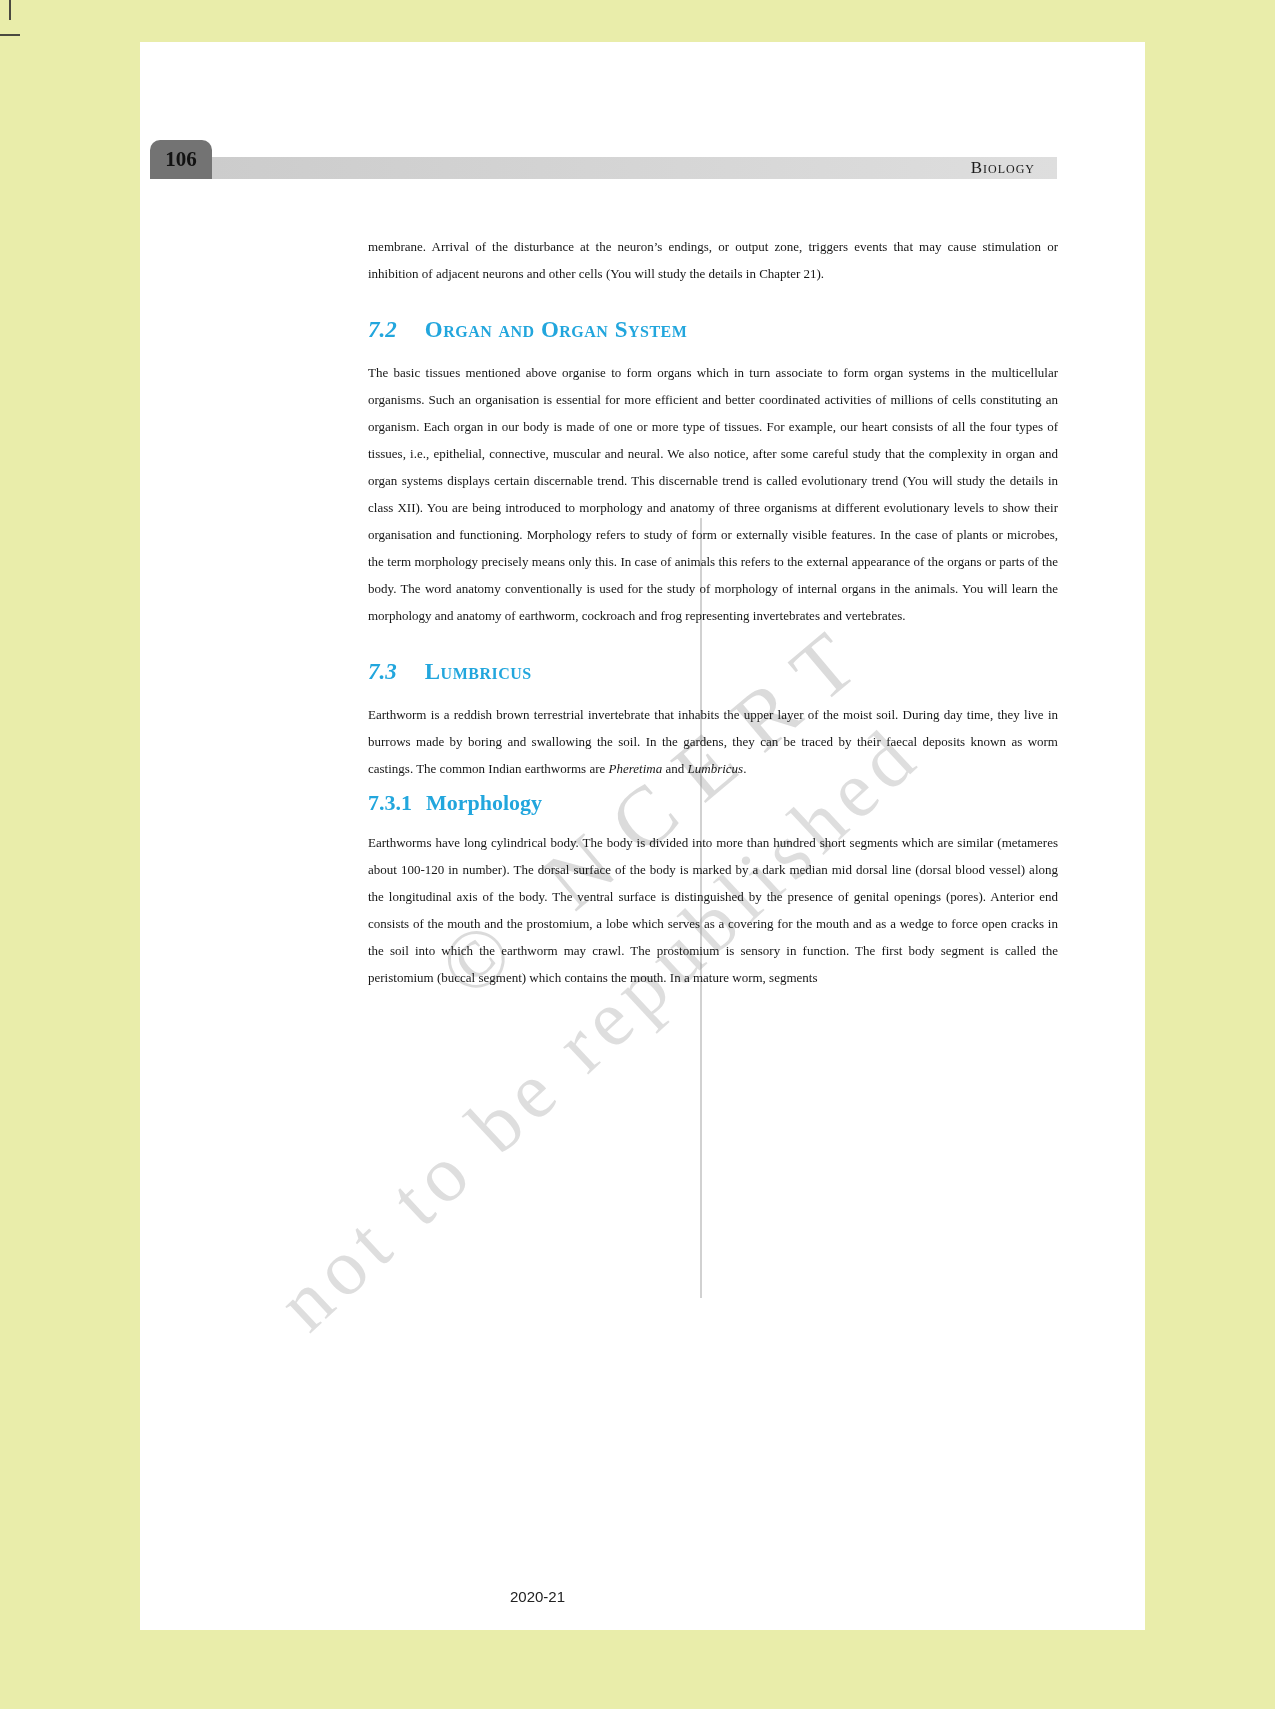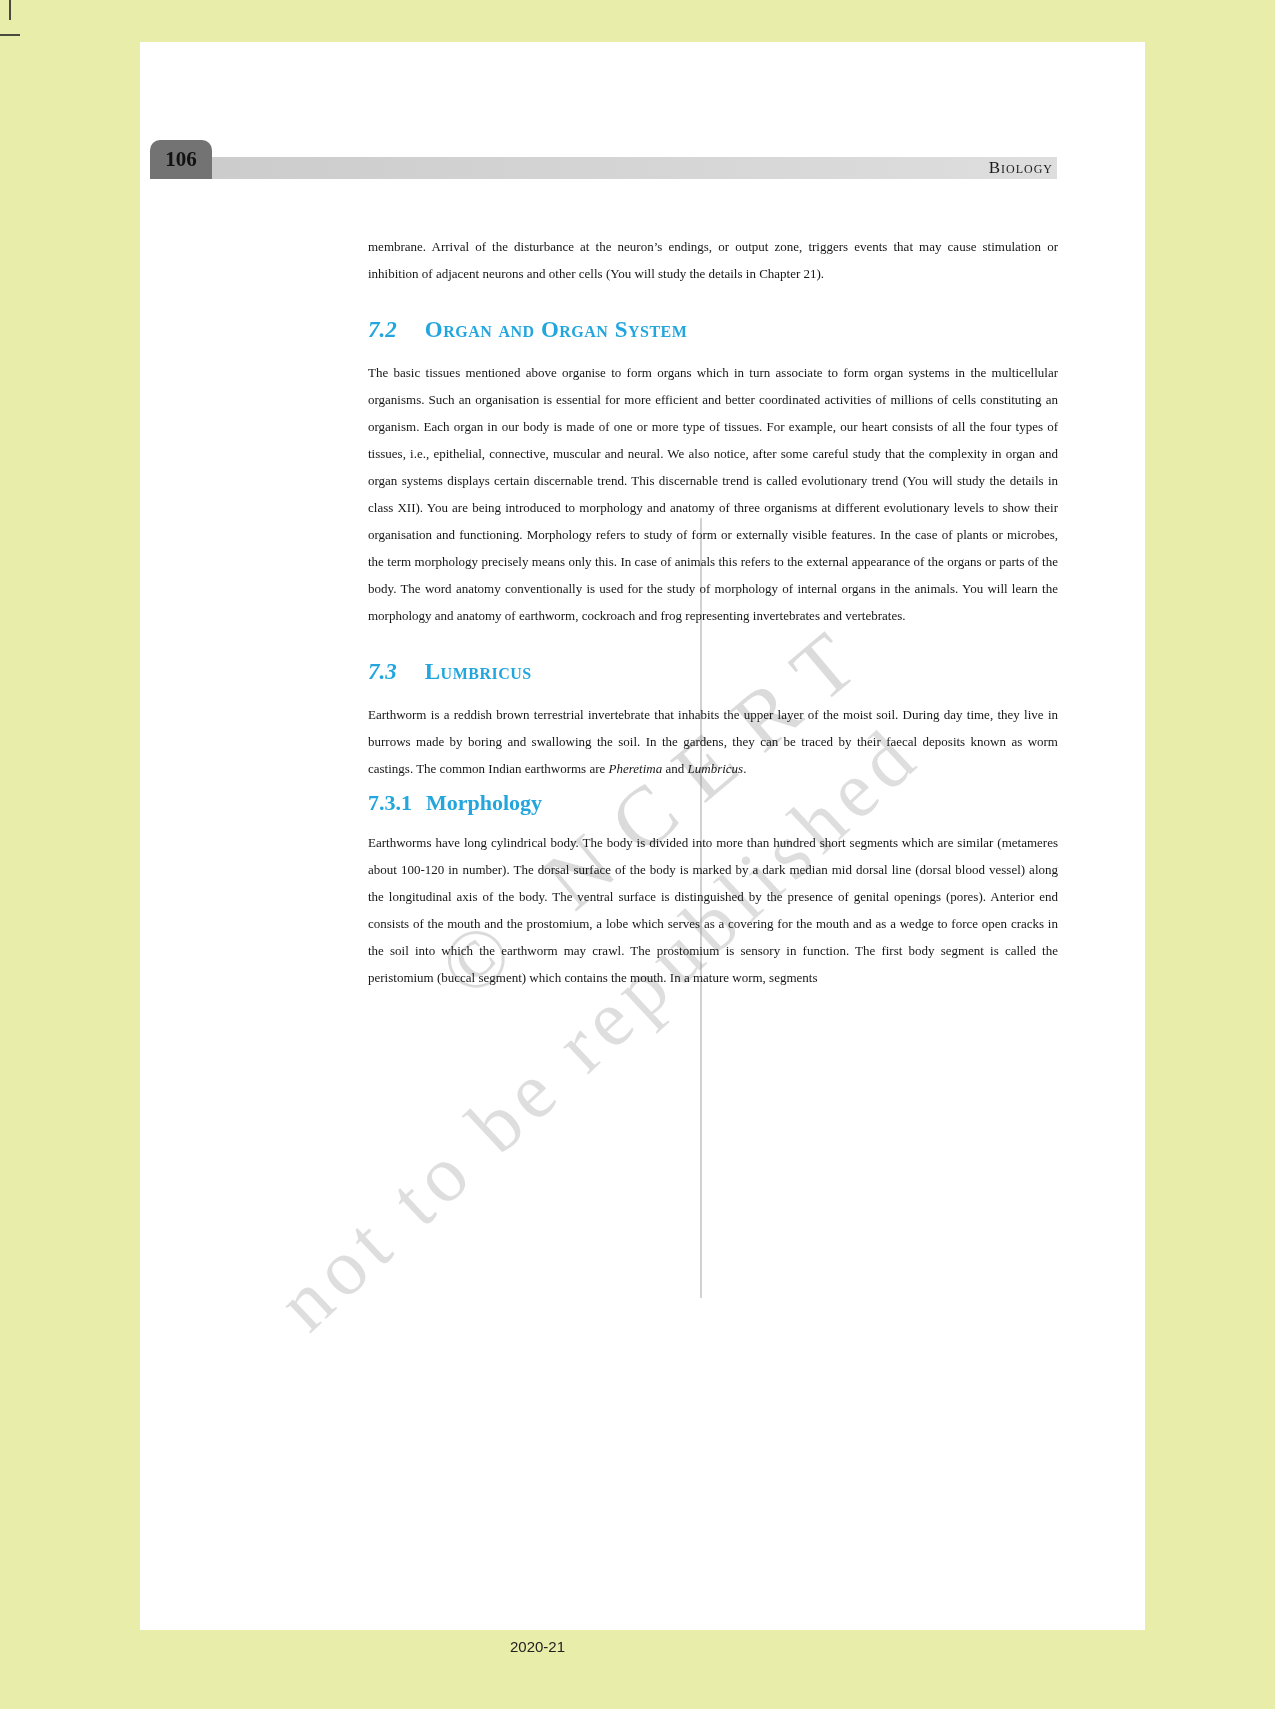--- a/index.html
+++ b/index.html
@@ -19,21 +19,21 @@
     position: absolute; left: 140px; top: 42px;
     width: 1005px; height: 1588px;
     background: #ffffff;
   }
 
   .band {
     position: absolute; left: 25px; top: 115px;
     width: 892px; height: 22px;
     background: linear-gradient(to right, #cbcbcb, #dedede);
     display: flex; align-items: center; justify-content: flex-end;
-    padding-right: 4px;
+    padding-right: 22px;
   }
   .subject {
     font-variant: small-caps;
     font-size: 17px; letter-spacing: 1px; color: #1b1b1b;
   }
   .pagenum-box {
     position: absolute; left: 10px; top: 98px;
     width: 62px; height: 39px;
     background: #737373;
     border-radius: 10px 10px 0 0;
@@ -78,21 +78,21 @@
   .sec-h2 .title { font-variant: small-caps; letter-spacing: 0.5px; }
   .sec-h3 {
     margin: 6px 0 11px;
     color: #22a6dd; font-weight: bold;
     font-size: 22px; line-height: 30px;
   }
   .sec-h3 .num { margin-right: 14px; }
   .species { font-style: italic; }
 
   .footer {
-    position: absolute; left: 0; top: 1638px; width: 1075px;
+    position: absolute; left: 0; top: 1588px; width: 1075px;
     text-align: center;
     font-family: "Liberation Sans", sans-serif;
     font-size: 15px; color: #222;
   }
 </style>
 </head>
 <body>
 
 <div class="cropmark-v"></div>
 <div class="cropmark-h"></div>

